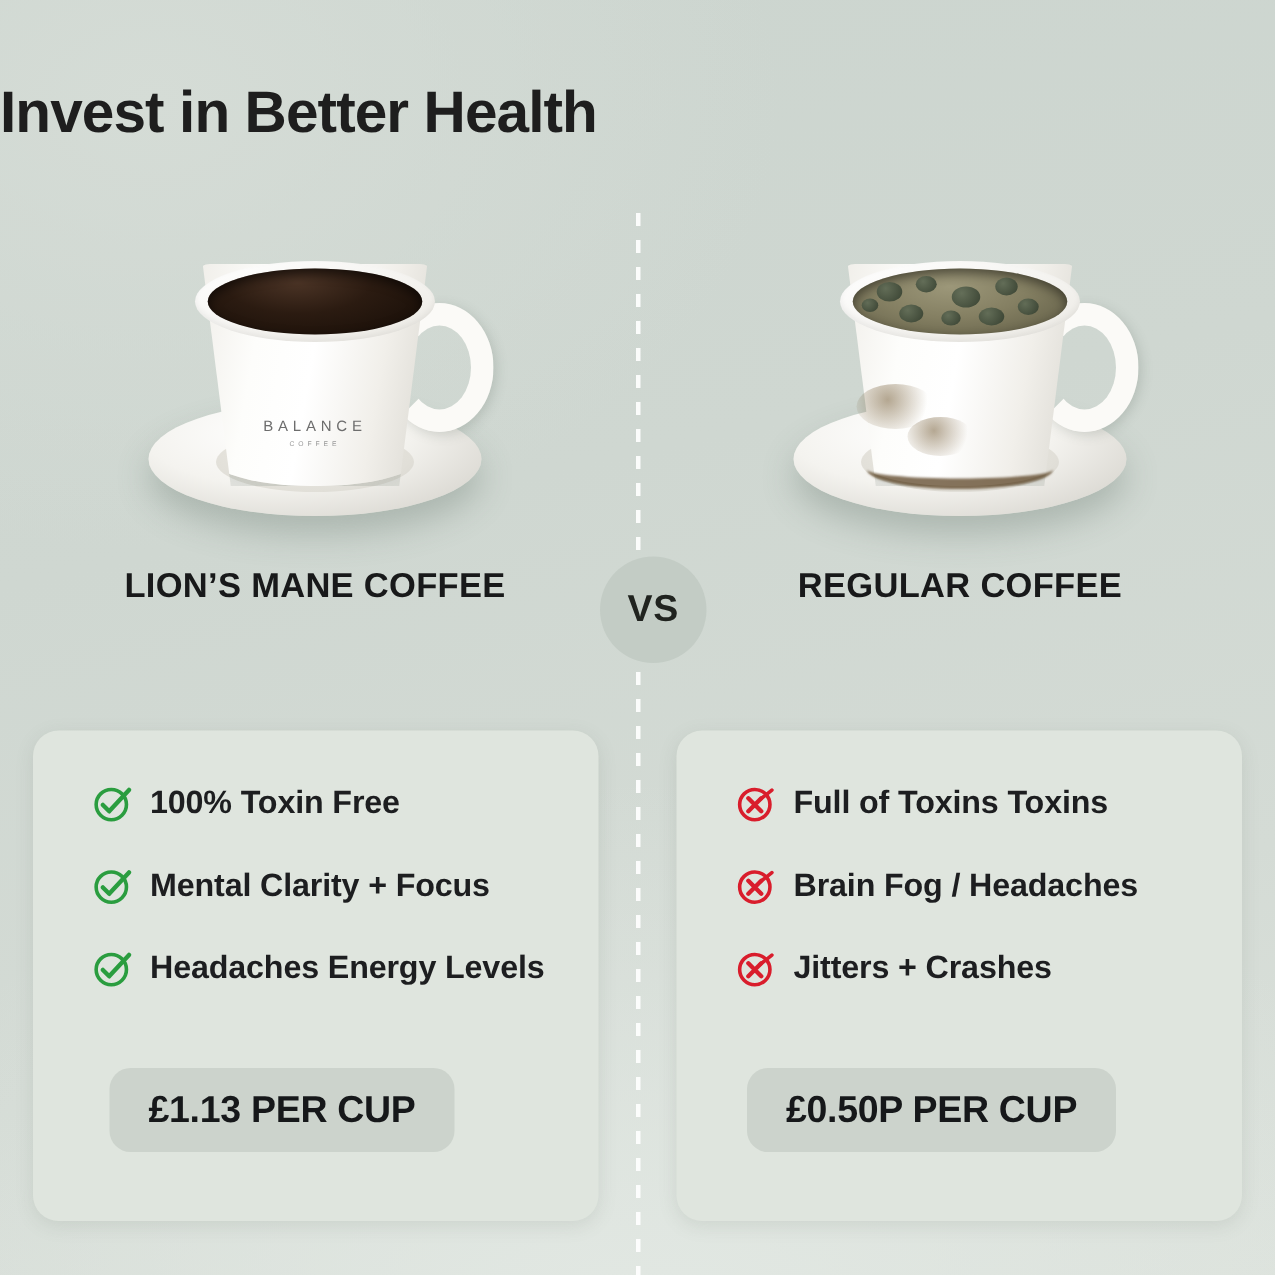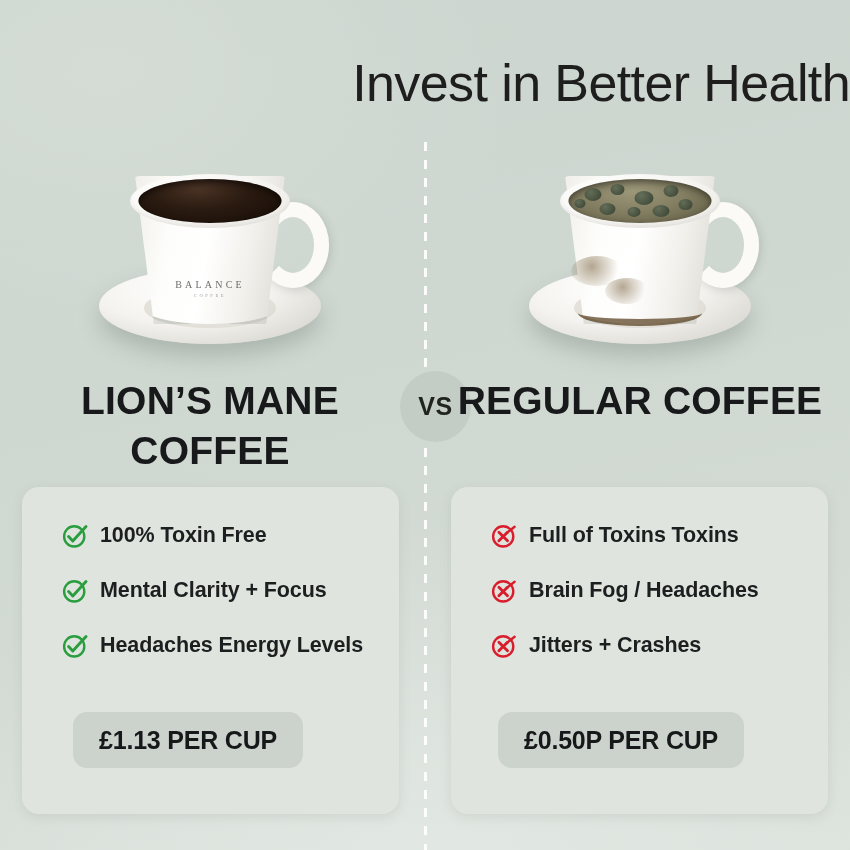--- a/index.html
+++ b/index.html
@@ -16,23 +16,23 @@
     background:
       radial-gradient(ellipse 900px 600px at 50% 105%, #e2e8e3 0%, rgba(226,232,227,0) 62%),
       radial-gradient(ellipse 700px 500px at 12% 8%,  #d5dcd6 0%, rgba(213,220,214,0) 60%),
       linear-gradient(168deg, #ccd5cf 0%, #cfd7d1 38%, #d4dbd5 72%, #dce2dc 100%);
     overflow:hidden;
   }
 
   
   .title {
     position:absolute; top:56px; left:0; width:100%;
-    text-align:right;
-    font-size:52px;
-    font-weight:400;
+    text-align:left;
+    font-size:39px;
+    font-weight:700;
     letter-spacing:-0.6px;
     color:#1e1e1e;
     line-height:1.05;
   }
 
   
   .divider {
     position:absolute;
     left:424px; top:142px;
     width:3px; height:708px;
@@ -48,21 +48,21 @@
     left:400px; top:371px;
     width:71px; height:71px;
     border-radius:50%;
     background:#c3ccc5;
     display:flex; align-items:center; justify-content:center;
     font-size:25px; font-weight:800; letter-spacing:.5px;
     color:#20231f;
   }
 
   
-  .hero { position:absolute; top:150px; width:420px; height:300px;font-family:Liberation Serif, serif; }
+  .hero { position:absolute; top:150px; width:420px; height:300px; }
   .hero.left  { left:0; }
   .hero.right { left:430px; }
 
   .cup-wrap {
     position:relative;
     width:250px; height:200px;
     margin:0 auto;
   }
 
   
@@ -165,21 +165,21 @@
   .brand-sub {
     margin-top:4px;
     font-size:4.5px; letter-spacing:2.6px; color:#9a9a9a;
   }
 
   
   .product-title {
     position:absolute;
     top:376px; width:420px;
     text-align:center;
-    font-size:39px; font-weight:800;
+    font-size:23px; font-weight:800;
     letter-spacing:.2px;
     line-height:1.28;
     color:#18191a;
     text-transform:uppercase;
   }
   .product-title.left  { left:0; }
   .product-title.right { left:430px; }
 
   
   .card {

